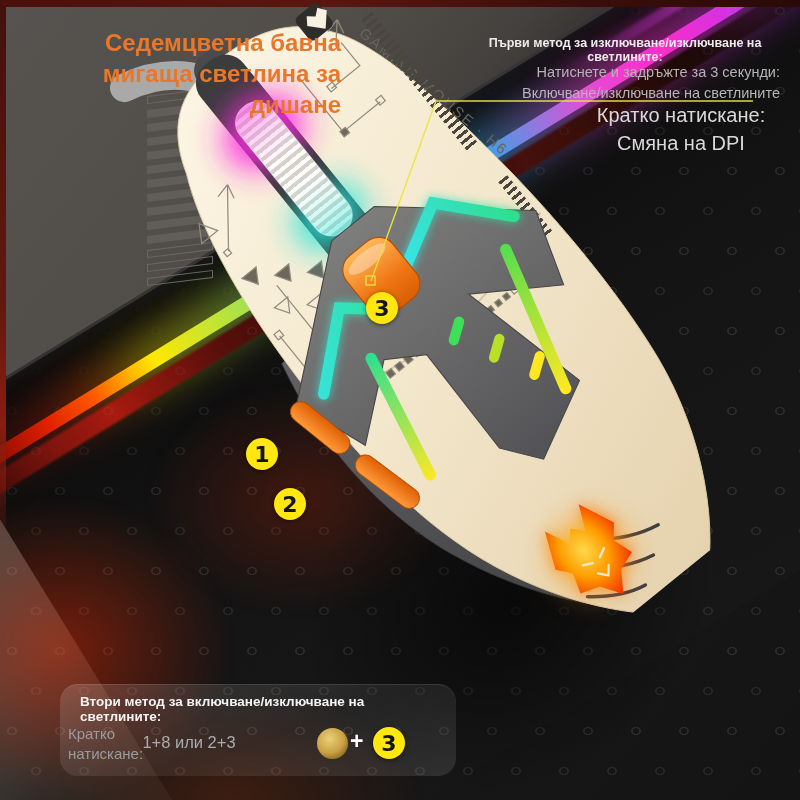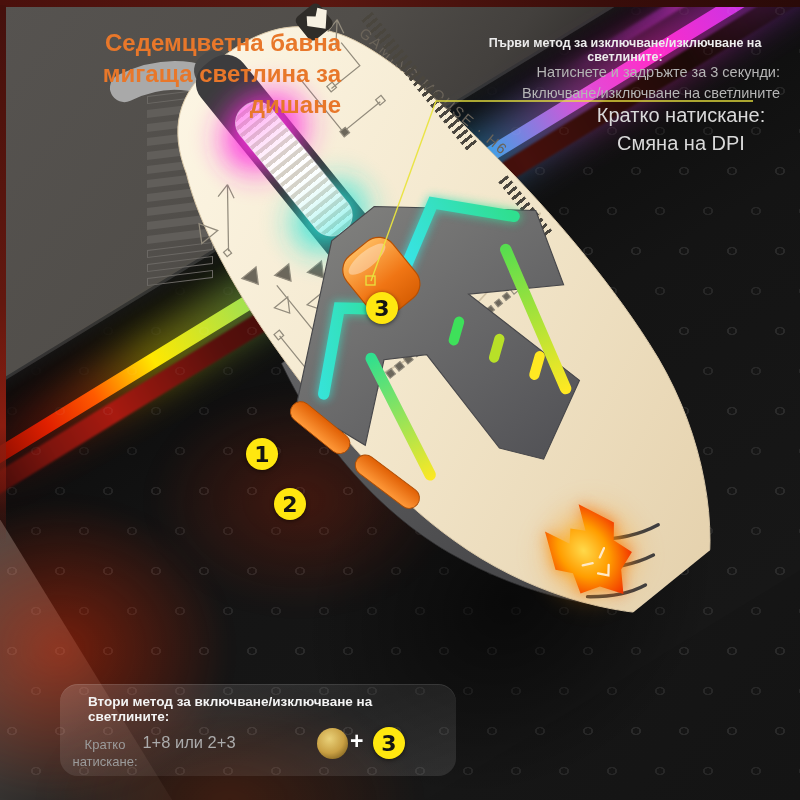--- a/index.html
+++ b/index.html
@@ -51,22 +51,22 @@
 
   
   .mouse-shadow{left:290px;top:420px;width:440px;height:360px;border-radius:50%;transform:rotate(-38deg);
     background:radial-gradient(closest-side,rgba(0,0,0,.6),rgba(0,0,0,0));}
   .mouse-svg{left:134px;top:-197px;width:456px;height:900px;transform:rotate(-39deg);}
 
   
   .info-panel{left:60px;top:684px;width:396px;height:92px;border-radius:18px;
     background:linear-gradient(160deg,rgba(255,255,255,.15),rgba(255,255,255,.07) 55%,rgba(255,255,255,.11));
     box-shadow:inset 0 1px 0 rgba(255,255,255,.10);}
-  .panel-title{left:28px;top:10px;width:360px;font-size:13.5px;font-weight:bold;color:#f4f4f4;}
-  .panel-label{left:8px;top:53px;width:74px;font-size:13px;line-height:1.3;color:#9b9b9b;text-align:center;}
+  .panel-title{left:20px;top:10px;width:360px;font-size:13.5px;font-weight:bold;color:#f4f4f4;}
+  .panel-label{left:8px;top:40px;width:74px;font-size:15px;line-height:1.3;color:#9b9b9b;text-align:left;}
   .panel-combo{left:77px;top:49px;width:104px;font-size:16.5px;color:#ababab;text-align:center;}
   .panel-blob{left:257px;top:44px;width:31px;height:31px;border-radius:50%;filter:blur(.6px);
     background:radial-gradient(circle at 40% 35%,#e9d179,#c9a043 52%,#8a6a24 80%,rgba(90,70,20,0) 96%);}
   .panel-plus{left:290px;top:44px;width:22px;font-size:23px;font-weight:bold;color:#fff;}
 
   
   .headline{left:41px;top:27px;width:300px;text-align:right;font-size:24px;line-height:1.3;
     font-weight:600;color:#e8772a;}
   .fm-title{left:450px;top:36px;width:350px;text-align:center;font-size:12.5px;font-weight:bold;color:#ececec;}
   .fm-hold{left:470px;top:62px;width:310px;text-align:right;font-size:14.5px;line-height:1.42;color:#b5b5b5;}

